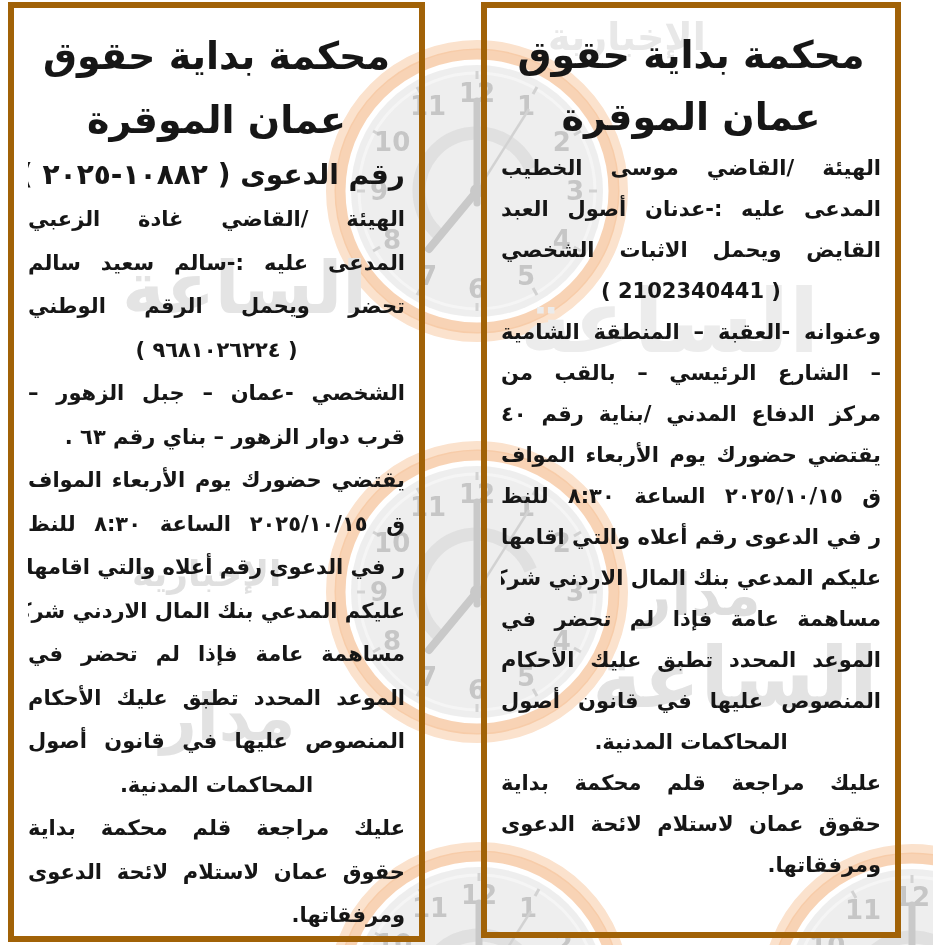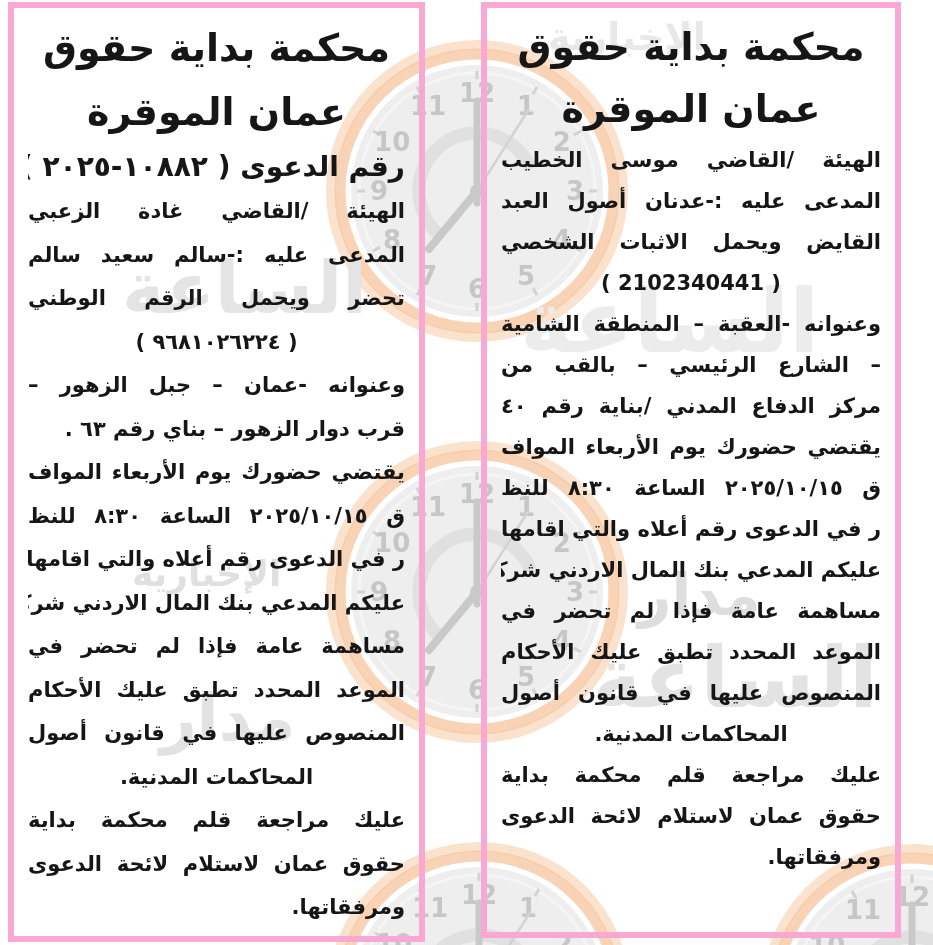--- a/index.html
+++ b/index.html
@@ -18,26 +18,26 @@
     position:absolute;
     font-weight:700;
     white-space:nowrap;
     direction:rtl;
     line-height:1;
   }
   
   .notice{
     position:absolute;
     z-index:1;
-    border:6px solid #f9a8d4;
+    border:6px solid #a16207;
     box-sizing:border-box;
     background:transparent;
     color:#161616;
     font-weight:700;
-    padding:8px 14px;
+    padding:16px 14px;
     direction:rtl;
   }
   .notice-left {left:8px;  top:2px; width:417px; height:940px;}
   .notice-right{left:481px;top:2px; width:420px; height:936px;}
   .line{
     overflow:hidden;
     white-space:nowrap;
     color:#161616;
   }
   .s-title{height:62px;line-height:62px;font-size:38px;}
@@ -205,21 +205,21 @@
       <div class="wm-text" style="left: 592px; top: 636px; font-size: 84px; color: rgb(227, 227, 227);">الساعة</div>
     </div>
   <div class="notice notice-left">
       <div class="line s-title a-center">محكمة بداية حقوق</div>
       <div class="line s-title a-center">عمان الموقرة</div>
       <div class="line s-case a-center">رقم الدعوى ( ١٠٨٨٢-٢٠٢٥ )</div>
       <div class="line s-body a-justify">الهيئة /القاضي غادة الزعبي</div>
       <div class="line s-body a-justify">المدعى عليه :-سالم سعيد سالم</div>
       <div class="line s-body a-justify">تحضر ويحمل الرقم الوطني</div>
       <div class="line s-body a-center">( ٩٦٨١٠٢٦٢٢٤ )</div>
-      <div class="line s-body a-justify">وعنوانه -عمان – جبل الزهور –</div>
+      <div class="line s-body a-justify">الشخصي -عمان – جبل الزهور –</div>
       <div class="line s-body a-left">قرب دوار الزهور – بناي رقم ٦٣ .</div>
       <div class="line s-body a-justify">يقتضي حضورك يوم الأربعاء المواف</div>
       <div class="line s-body a-justify">ق ٢٠٢٥/١٠/١٥ الساعة ٨:٣٠ للنظ</div>
       <div class="line s-body a-justify">ر في الدعوى رقم أعلاه والتي اقامها</div>
       <div class="line s-body a-justify">عليكم المدعي بنك المال الاردني شركة</div>
       <div class="line s-body a-justify">مساهمة عامة فإذا لم تحضر في</div>
       <div class="line s-body a-justify">الموعد المحدد تطبق عليك الأحكام</div>
       <div class="line s-body a-justify">المنصوص عليها في قانون أصول</div>
       <div class="line s-body a-center">المحاكمات المدنية.</div>
       <div class="line s-body a-justify">عليك مراجعة قلم محكمة بداية</div>

